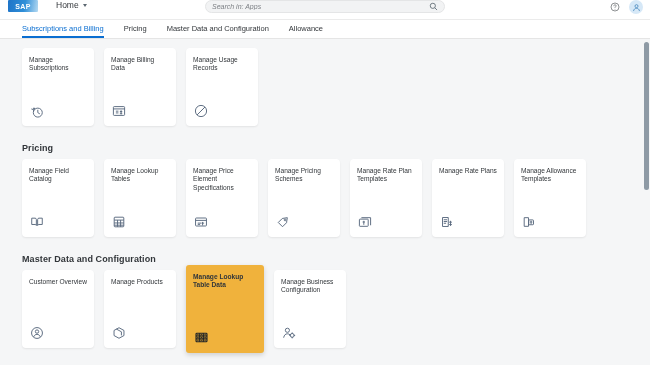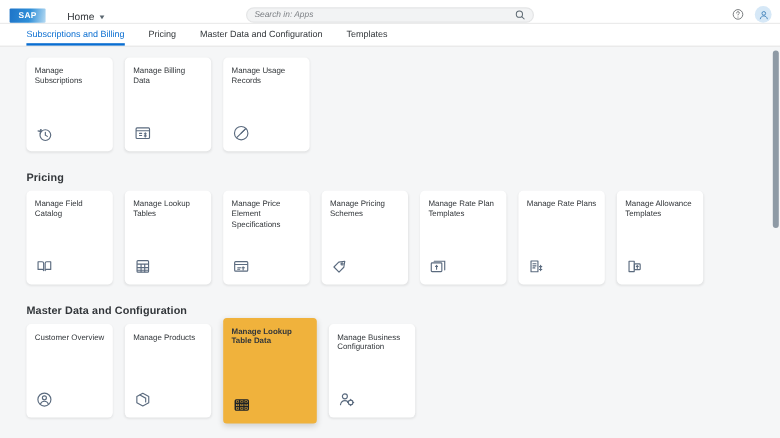--- a/index.html
+++ b/index.html
@@ -10,21 +10,21 @@
     overflow: hidden;
   }
 
   
   .shell { position: relative; width: 650px; height: 365px; background: #f5f6f7; }
 
   
   .header {
     position: absolute; top: 0; left: 0; right: 0; height: 20px;
     background: #ffffff;
-    display: flex; align-items: flex-end;
+    display: flex; align-items: flex-start;
     border-bottom: 1px solid #ebebeb;
     z-index: 5;
   }
   .sap-logo {
     margin-left: 8px;
     width: 30px; height: 12px;
     background: linear-gradient(100deg, #1e74c8 0%, #2f8fd8 55%, #b6daf2 100%);
     border-radius: 1px;
     display: flex; align-items: center; justify-content: center;
     position: relative;
@@ -174,21 +174,21 @@
           <path d="M2.8 13.6c.6-2.8 2.7-4.2 5.2-4.2s4.6 1.4 5.2 4.2" stroke-linecap="round"></path>
         </svg>
       </span>
     </div>
   </div>
 
   <div class="tabbar">
     <div class="tab active">Subscriptions and Billing</div>
     <div class="tab">Pricing</div>
     <div class="tab">Master Data and Configuration</div>
-    <div class="tab">Templates</div>
+    <div class="tab">Allowance</div>
   </div>
 
   <div class="content">
 
     <div class="section sec-sub">
       <div class="tile-row">
 
         <div class="tile">
           <div class="tile-title">Manage Subscriptions</div>
           <div class="tile-icon">

